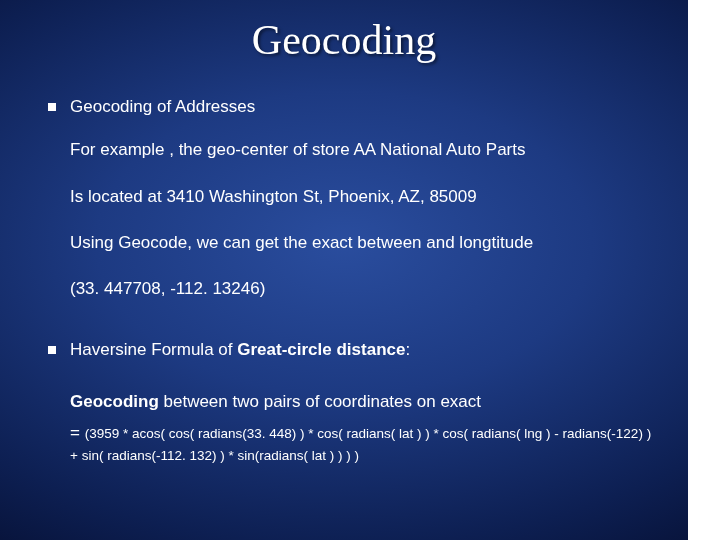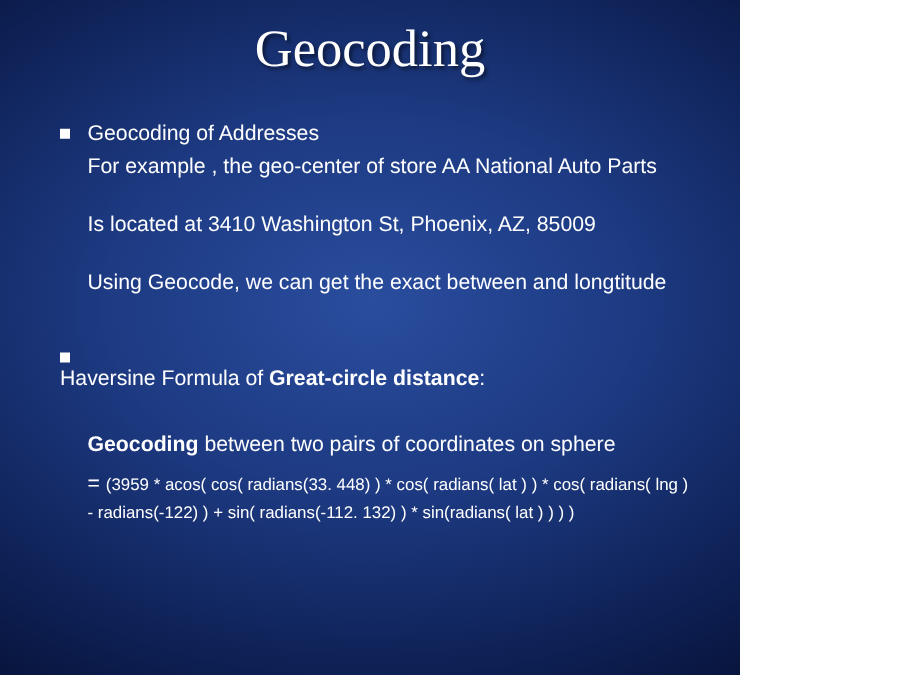--- a/index.html
+++ b/index.html
@@ -4,21 +4,21 @@
 <style>
   html, body {
     margin: 0;
     padding: 0;
     width: 720px;
     height: 540px;
     overflow: hidden;
     font-family: Verdana, Geneva, sans-serif;
   }
   .slide {
-    width: 592px;
+    width: 688px;
     height: 540px;
     background: radial-gradient(ellipse 90% 70% at 50% 45%, #2a4d9e 0%, #1d3a82 40%, #0d1f52 80%, #071238 100%);
     position: relative;
     box-sizing: border-box;
     padding: 0;
   }
   .title {
     color: #ffffff;
     font-family: "Times New Roman", Times, serif;
     font-size: 42px;
@@ -34,39 +34,38 @@
     font-size: 17px;
     line-height: 1.55;
   }
   .bullet-row {
     display: flex;
     align-items: flex-start;
     margin-bottom: 0;
   }
   .bullet-row.spaced {
     margin-top: 34px;
-    flex-direction: column;
   }
   .bullet {
     width: 8px;
     height: 8px;
     background: #ffffff;
     flex: 0 0 8px;
     margin-top: 9px;
     margin-right: 14px;
   }
   .bullet-text {
     flex: 1;
   }
   .sub-line {
     padding-left: 22px;
     margin-top: 20px;
   }
   .sub-line.first {
-    margin-top: 0;
+    margin-top: 17px;
   }
   .bold {
     font-weight: bold;
   }
   .formula-block {
     padding-left: 22px;
     margin-top: 26px;
   }
   .formula {
     margin-top: 6px;
@@ -87,31 +86,32 @@
 
   <div class="content">
 
     <div class="bullet-row">
       <div class="bullet"></div>
       <div class="bullet-text">Geocoding of Addresses</div>
     </div>
     <div class="sub-line first">For example , the geo-center of store AA National Auto Parts</div>
     <div class="sub-line">Is located at 3410 Washington St, Phoenix, AZ, 85009</div>
     <div class="sub-line">Using Geocode, we can get the exact between and longtitude</div>
+    <div class="sub-line">(33. 447708, -112. 13246)</div>
 
     <div class="bullet-row spaced">
       <div class="bullet"></div>
       <div class="bullet-text">
         <span>Haversine Formula of </span><span class="bold">Great-circle distance</span><span>:</span>
       </div>
     </div>
 
     <div class="formula-block">
       <div>
-        <span class="bold">Geocoding</span><span> between two pairs of coordinates on sphere</span>
+        <span class="bold">Geocoding</span><span> between two pairs of coordinates on exact</span>
       </div>
       <div class="formula">
         <span class="eq">= </span><span>(3959 * acos( cos( radians(33. 448) ) * cos( radians( lat ) ) * cos( radians( lng ) - radians(-122) ) + sin( radians(-112. 132) ) * sin(radians( lat ) ) ) )</span>
       </div>
     </div>
 
   </div>
 
 </div>
 

